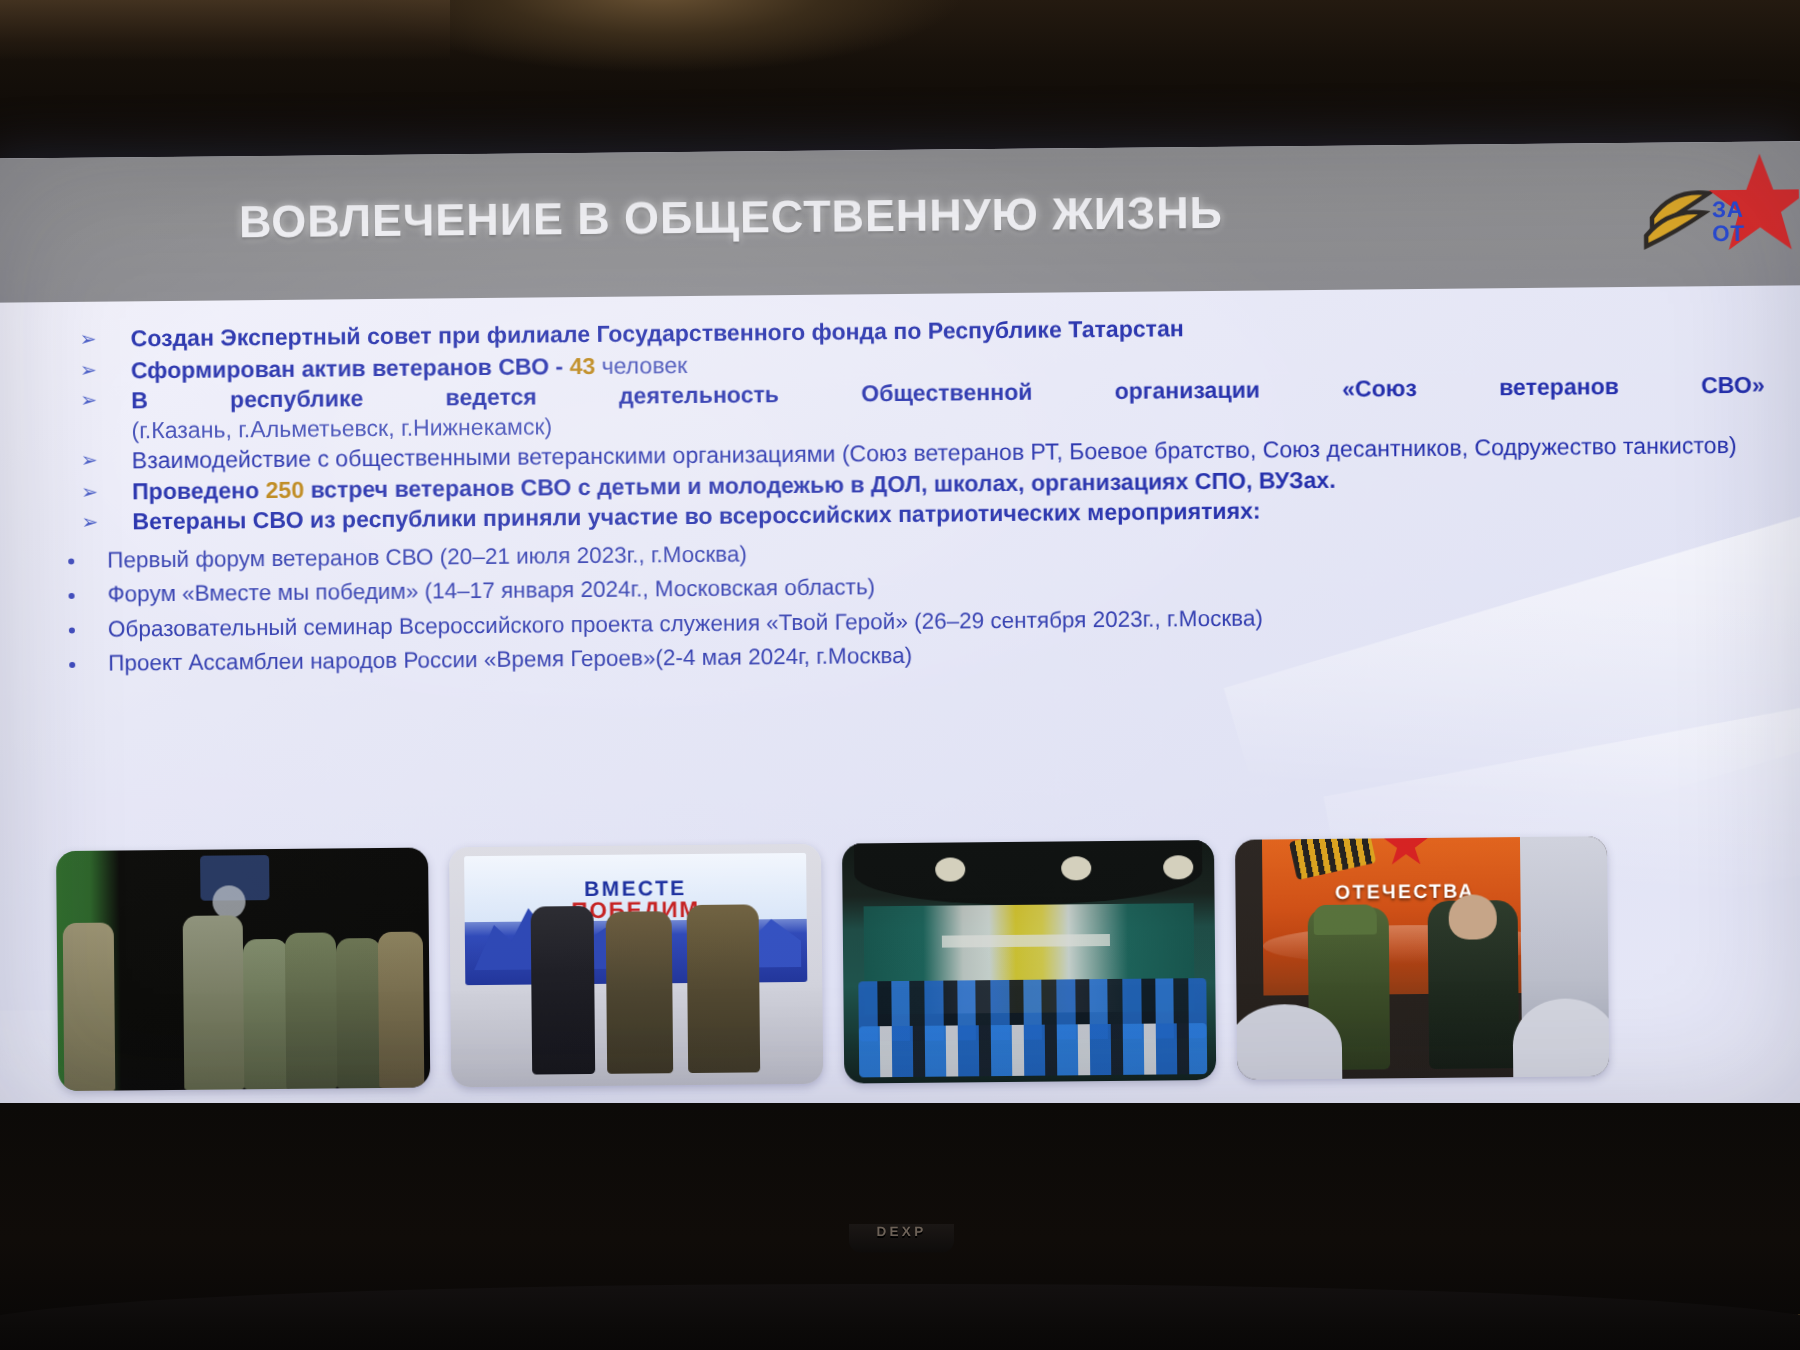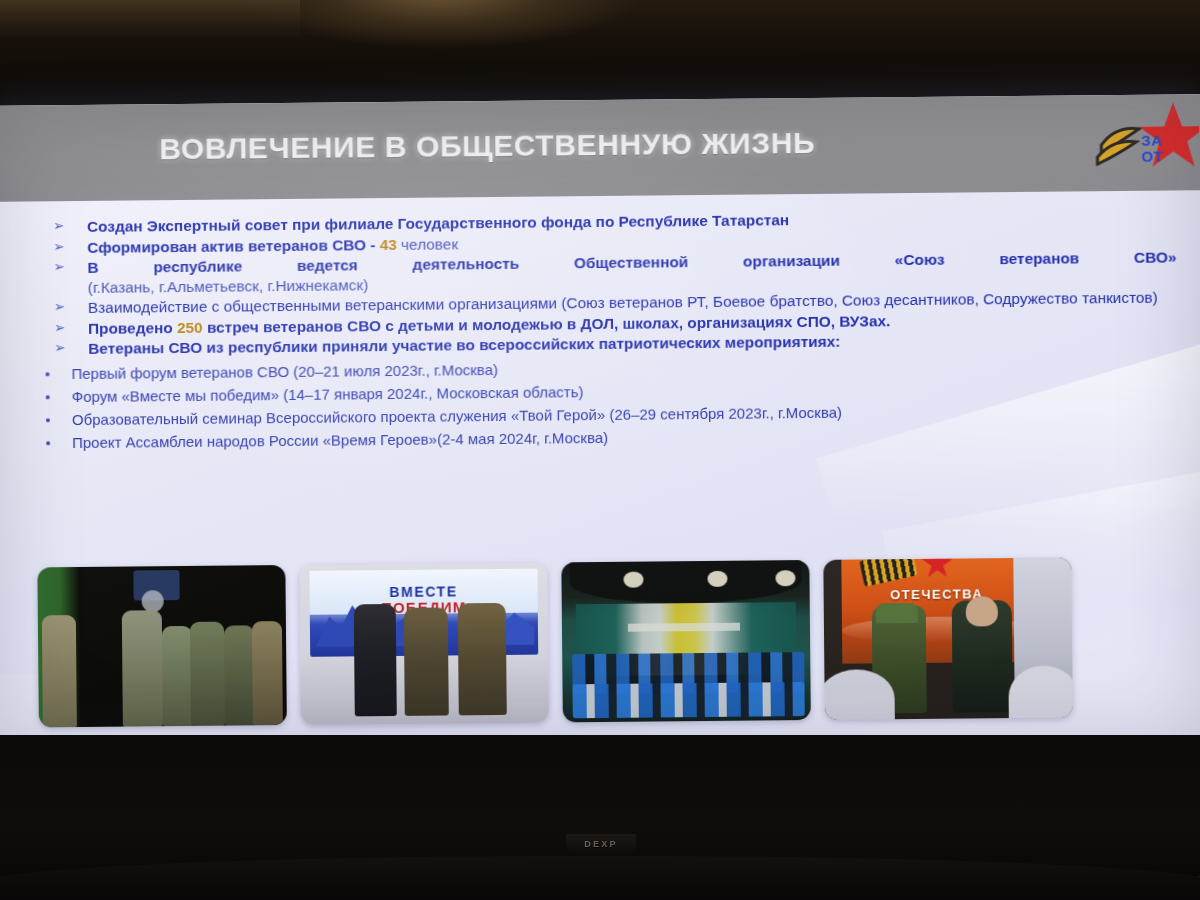--- a/index.html
+++ b/index.html
@@ -27,24 +27,24 @@
   .room-bottom{
     position:absolute;left:0;top:735px;width:1200px;height:165px;
     background:linear-gradient(180deg,#0c0a08 0%,#100c09 55%,#0a0807 86%,#090706 100%);
   }
   .bezel-bottom{
     position:absolute;left:-20px;top:856px;width:1240px;height:52px;
     background:linear-gradient(180deg,#131010 0%,#0c0a09 55%,#080606 100%);
     border-radius:48% 48% 0 0/ 28px 28px 0 0;
   }
   .bezel-notch{
-    position:absolute;left:566px;top:834px;width:70px;height:19px;
+    position:absolute;left:566px;top:816px;width:70px;height:19px;
     background:linear-gradient(180deg,#1b1715 0%,#0e0c0b 100%);
     border-radius:0 0 8px 8px;
-    display:flex;align-items:center;justify-content:center;
+    display:flex;align-items:flex-start;justify-content:center;
   }
   .bezel-brand{
     font-size:9px;letter-spacing:2.2px;font-weight:700;
     color:#6c6157;text-shadow:0 1px 0 #000;
     font-family:"Liberation Sans",sans-serif;
   }
   .wood-left{
     position:absolute;left:60px;top:880px;width:470px;height:22px;
     background:repeating-linear-gradient(90deg,#7a5a30 0px,#8a6837 9px,#6b4d29 18px);
     opacity:.92;

